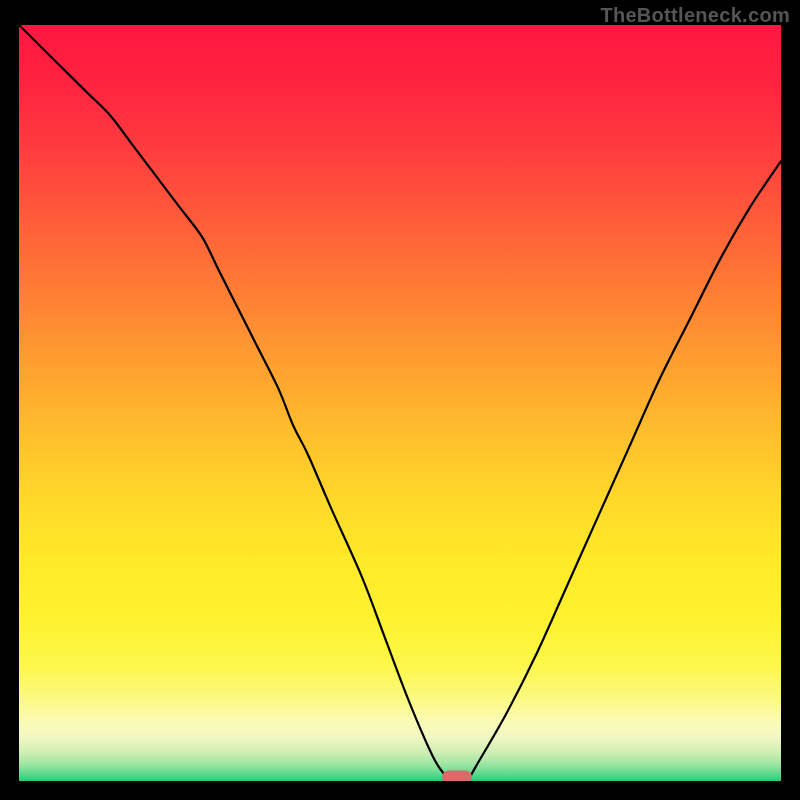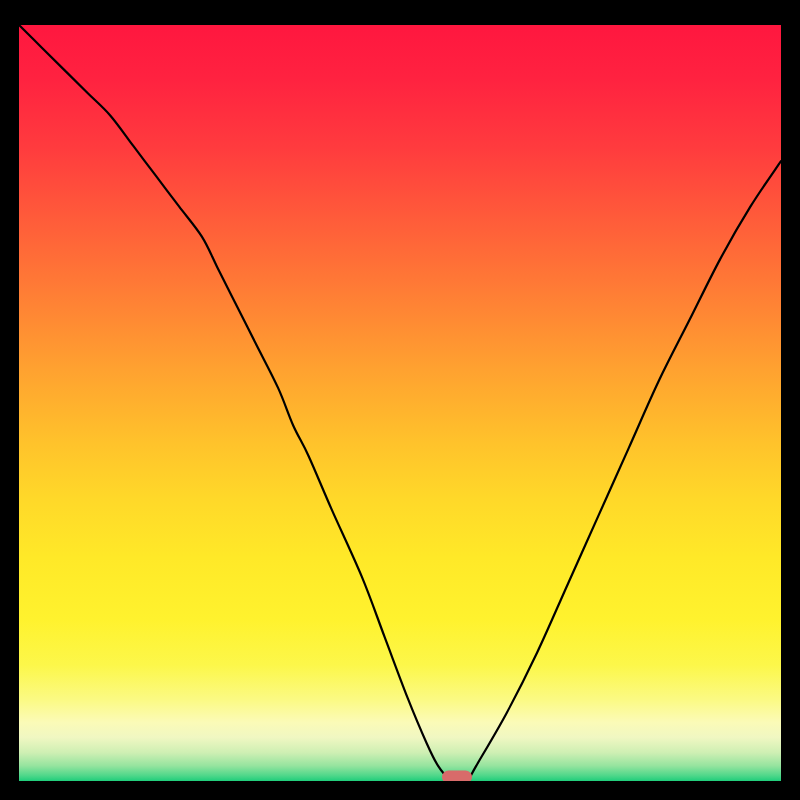--- a/index.html
+++ b/index.html
@@ -53,20 +53,21 @@
     border-radius: 7px;
     background: #d86b6a;
     transform: translate(-50%, -50%);
   }
 </style>
 </head>
 <body>
 
 <div class="frame">
 
+  <div class="watermark">TheBottleneck.com</div>
 
   <div class="plot-area">
 
     <svg class="gradient" viewBox="0 0 100 100" preserveAspectRatio="none">
       <defs>
         <linearGradient id="bg-grad" x1="0" y1="0" x2="0" y2="1">
             <stop offset="0%" stop-color="#ff173f"></stop>
             <stop offset="7.000000000000001%" stop-color="#ff2240"></stop>
             <stop offset="16%" stop-color="#ff3b3e"></stop>
             <stop offset="25%" stop-color="#ff5a3a"></stop>

